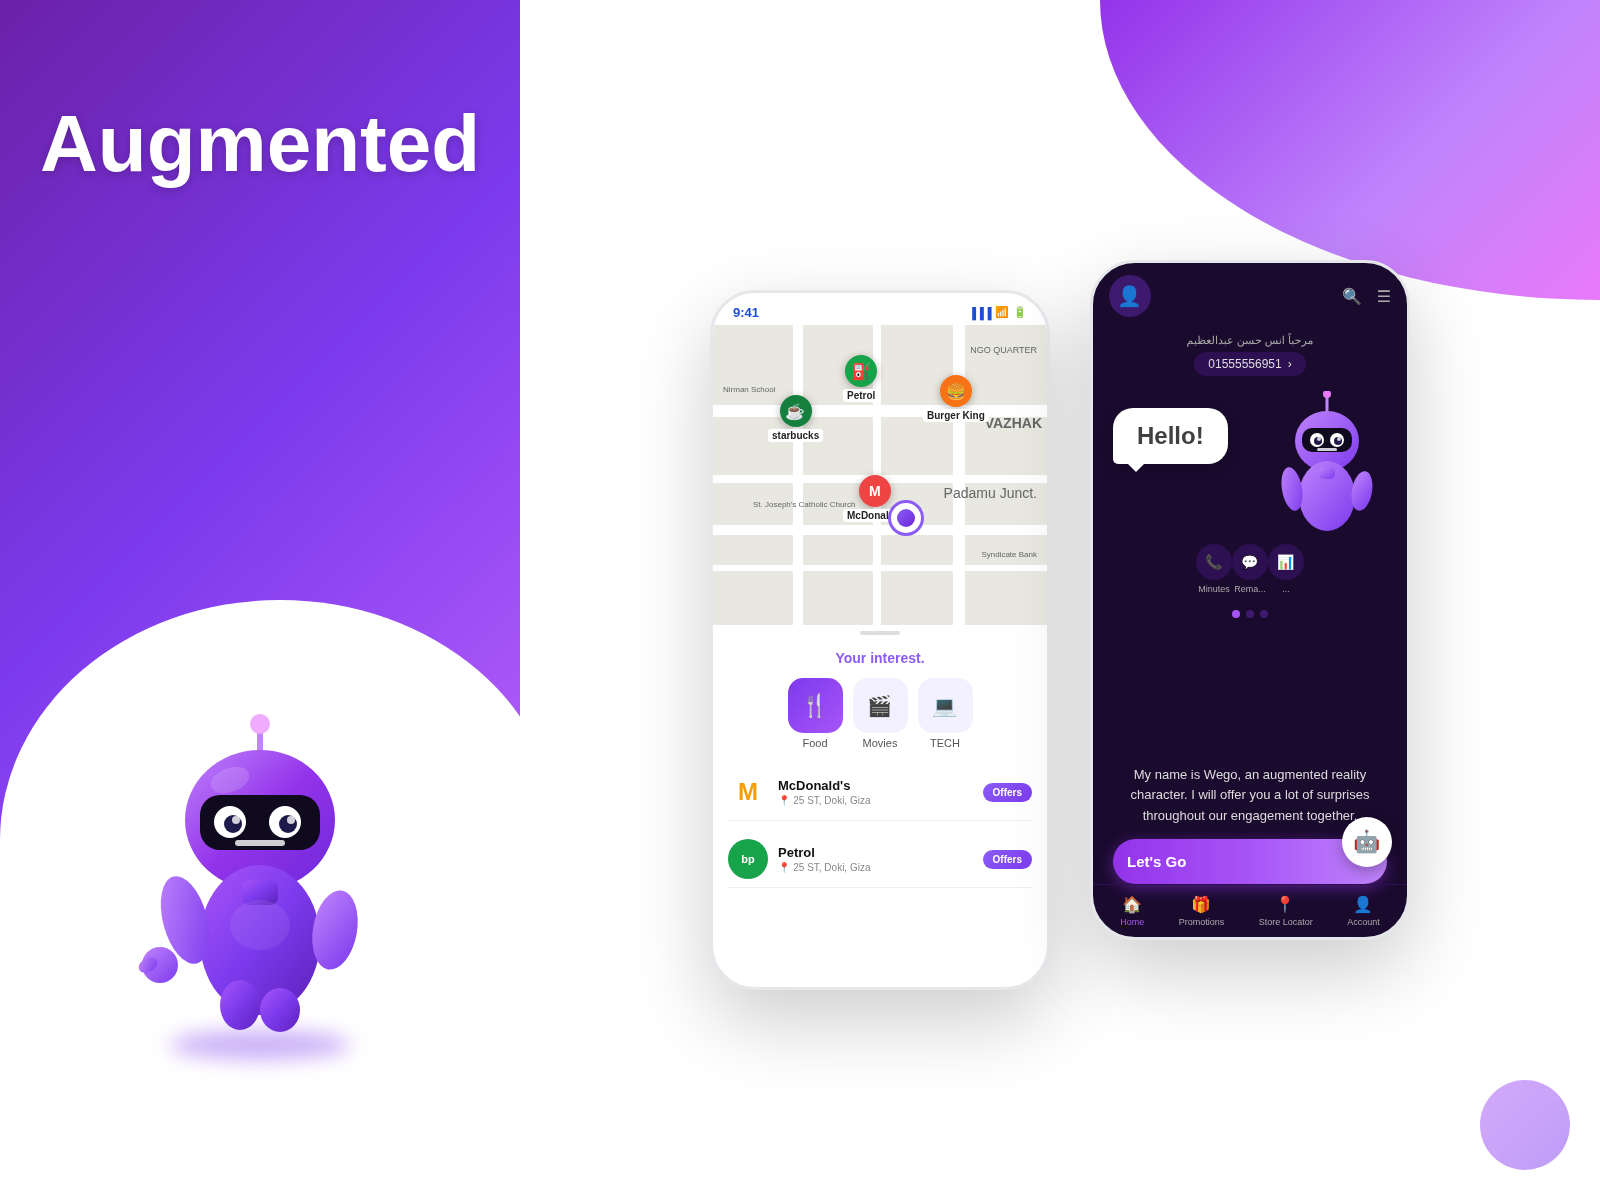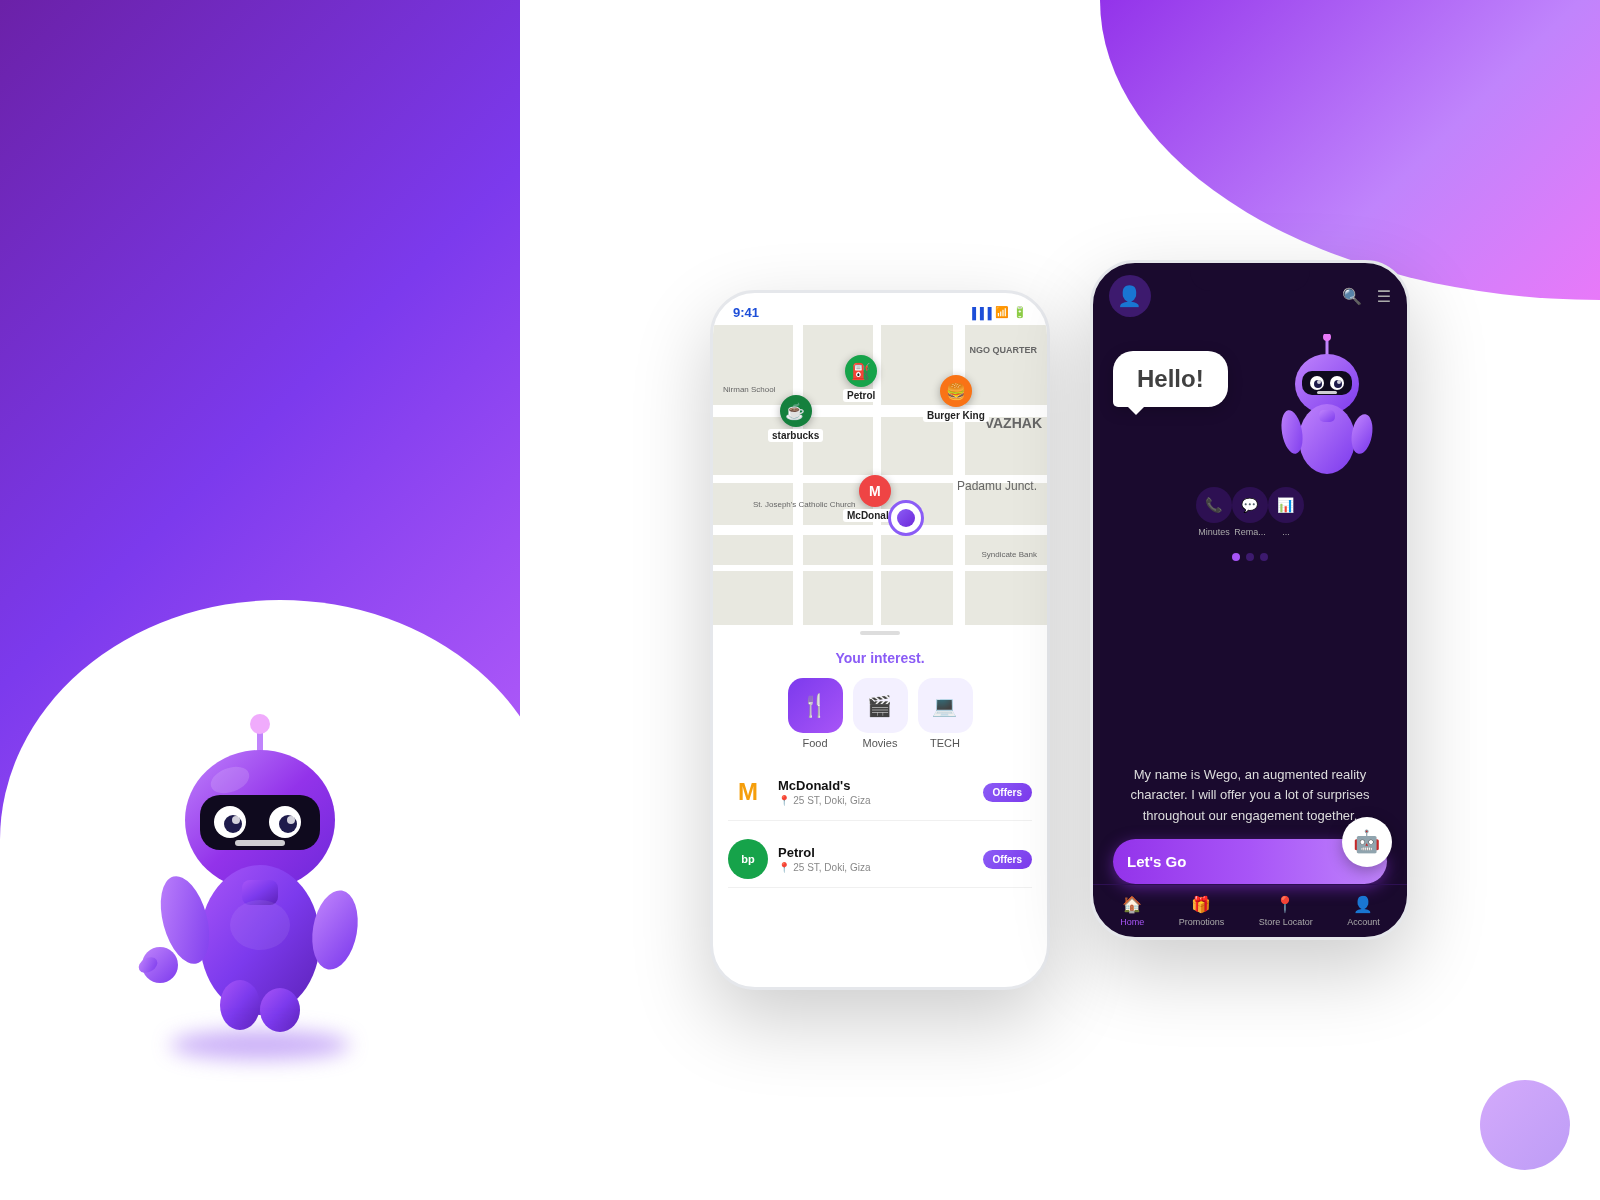--- a/index.html
+++ b/index.html
@@ -656,25 +656,25 @@
     }
 
     
     .map-text-overlay {
       position: absolute;
       color: #666;
       font-size: 9px;
     }
 
     
-    .ngo-text { top: 20px; right: 10px; font-weight: bold; }
+    .ngo-text { top: 20px; right: 10px; }
     .vazhak-text { top: 90px; right: 5px; font-weight: 600; font-size: 14px; }
     .nirman-text { top: 60px; left: 10px; font-size: 8px; }
     .church-text { top: 175px; left: 40px; font-size: 8px; text-align: center; }
-    .padamu-text { top: 154px; right: 10px; font-size: 12px; }
+    .padamu-text { top: 160px; right: 10px; font-size: 14px; }
     .syndicate-text { top: 225px; right: 10px; font-size: 8px; }
 
     
     .map-separator {
       width: 40px;
       height: 4px;
       background: #ddd;
       border-radius: 2px;
       margin: 6px auto 0;
     }
@@ -689,21 +689,21 @@
 <div class="deco-circle-1"></div>
 <div class="deco-circle-2"></div>
 <div class="deco-circle-3"></div>
 <div class="deco-circle-4"></div>
 <div class="deco-circle-br1"></div>
 
 <div class="content">
 
   <div class="left-panel">
     <h1 class="title-text">
-      <br>
+      <span>Augmented</span><br>
     </h1>
 
     <div class="robot-container">
       <div class="robot-shadow"></div>
       <svg class="robot-svg" viewBox="0 0 280 340" xmlns="http://www.w3.org/2000/svg">
 
         <line x1="140" y1="20" x2="140" y2="60" stroke="#c084fc" stroke-width="6" stroke-linecap="round"></line>
         <circle cx="140" cy="14" r="10" fill="#f0abfc"></circle>
 
         <ellipse cx="140" cy="110" rx="75" ry="70" fill="url(#headGrad)"></ellipse>
@@ -886,20 +886,29 @@
         <div class="dark-phone-header">
           <div class="avatar-circle">
             <span>👤</span>
           </div>
           <div class="header-icons">
             <span>🔍</span>
             <span>☰</span>
           </div>
         </div>
 
+        <div class="greeting-section">
+          <div class="greeting-text">
+            <span>مرحباً انس حسن عبدالعظيم</span>
+          </div>
+          <div class="phone-number-pill">
+            <span>01555556951</span>
+            <span>›</span>
+          </div>
+        </div>
 
         <div class="robot-intro-section">
 
           <div class="hello-bubble">
             <span>Hello!</span>
           </div>
 
           <div class="mini-robot">
             <svg viewBox="0 0 120 140" xmlns="http://www.w3.org/2000/svg" width="120" height="140">
               <defs>

